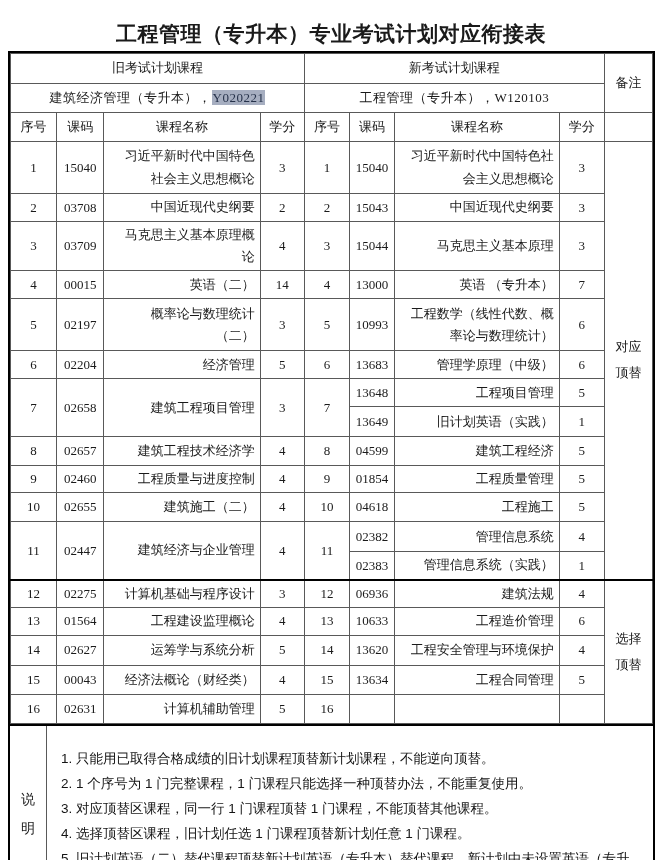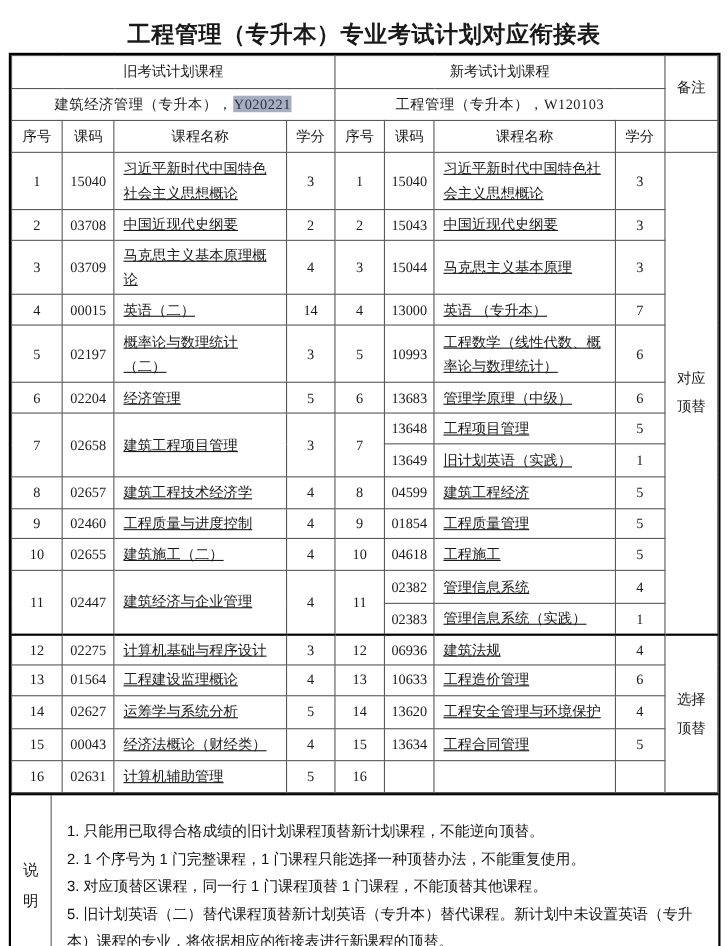--- a/index.html
+++ b/index.html
@@ -3,37 +3,37 @@
 <meta charset="utf-8">
 <style>
   html,body{margin:0;padding:0;background:#fff;}
   body{
     width:662px;height:860px;
     font-family:"Liberation Serif","DejaVu Serif",serif;
     color:#1a1a1a;position:relative;overflow:hidden;
   }
   .title{
     text-align:center;font-size:21px;font-weight:bold;
-    padding-top:18px;line-height:26px;letter-spacing:.5px;
+    padding-top:1px;line-height:26px;letter-spacing:.5px;margin-top:20px;
   }
   .table-wrap{
     margin:4px 7px 0 8px;
     border:2px solid #000;
   }
   table{
     border-collapse:collapse;width:100%;table-layout:fixed;
     font-size:13px;
   }
   td{
     border:1px solid #595959;
     text-align:center;vertical-align:middle;
     padding:1px 3px;overflow:hidden;
   }
   td.name{
-    text-align:left;padding:2px 5px 2px 8px;line-height:1.7;text-decoration:underline;
+    text-align:right;padding:2px 5px 2px 8px;line-height:1.7;
   }
   td.plan-row{letter-spacing:.5px;}
   tr.section-divider td{border-top:2px solid #000;}
   td.remark-cell{padding:16px 9px;line-height:26px;}
   .hl{
     background:var(--hl-bg,#a6aec0);
     color:var(--hl-text,#26324a);
     padding:0 1px;
   }
   .notes{
@@ -267,16 +267,17 @@
   </table>
   <div class="notes">
     <div class="notes-label">
         <div>说</div>
         <div>明</div>
       </div>
     <div class="notes-text">
         <div>1. 只能用已取得合格成绩的旧计划课程顶替新计划课程，不能逆向顶替。</div>
         <div>2. 1 个序号为 1 门完整课程，1 门课程只能选择一种顶替办法，不能重复使用。</div>
         <div>3. 对应顶替区课程，同一行 1 门课程顶替 1 门课程，不能顶替其他课程。</div>
+        <div>4. 选择顶替区课程，旧计划任选 1 门课程顶替新计划任意 1 门课程。</div>
         <div>5. 旧计划英语（二）替代课程顶替新计划英语（专升本）替代课程。新计划中未设置英语（专升本）课程的专业，将依据相应的衔接表进行新课程的顶替。</div>
       </div>
   </div>
 </div>
 
 </body></html>

